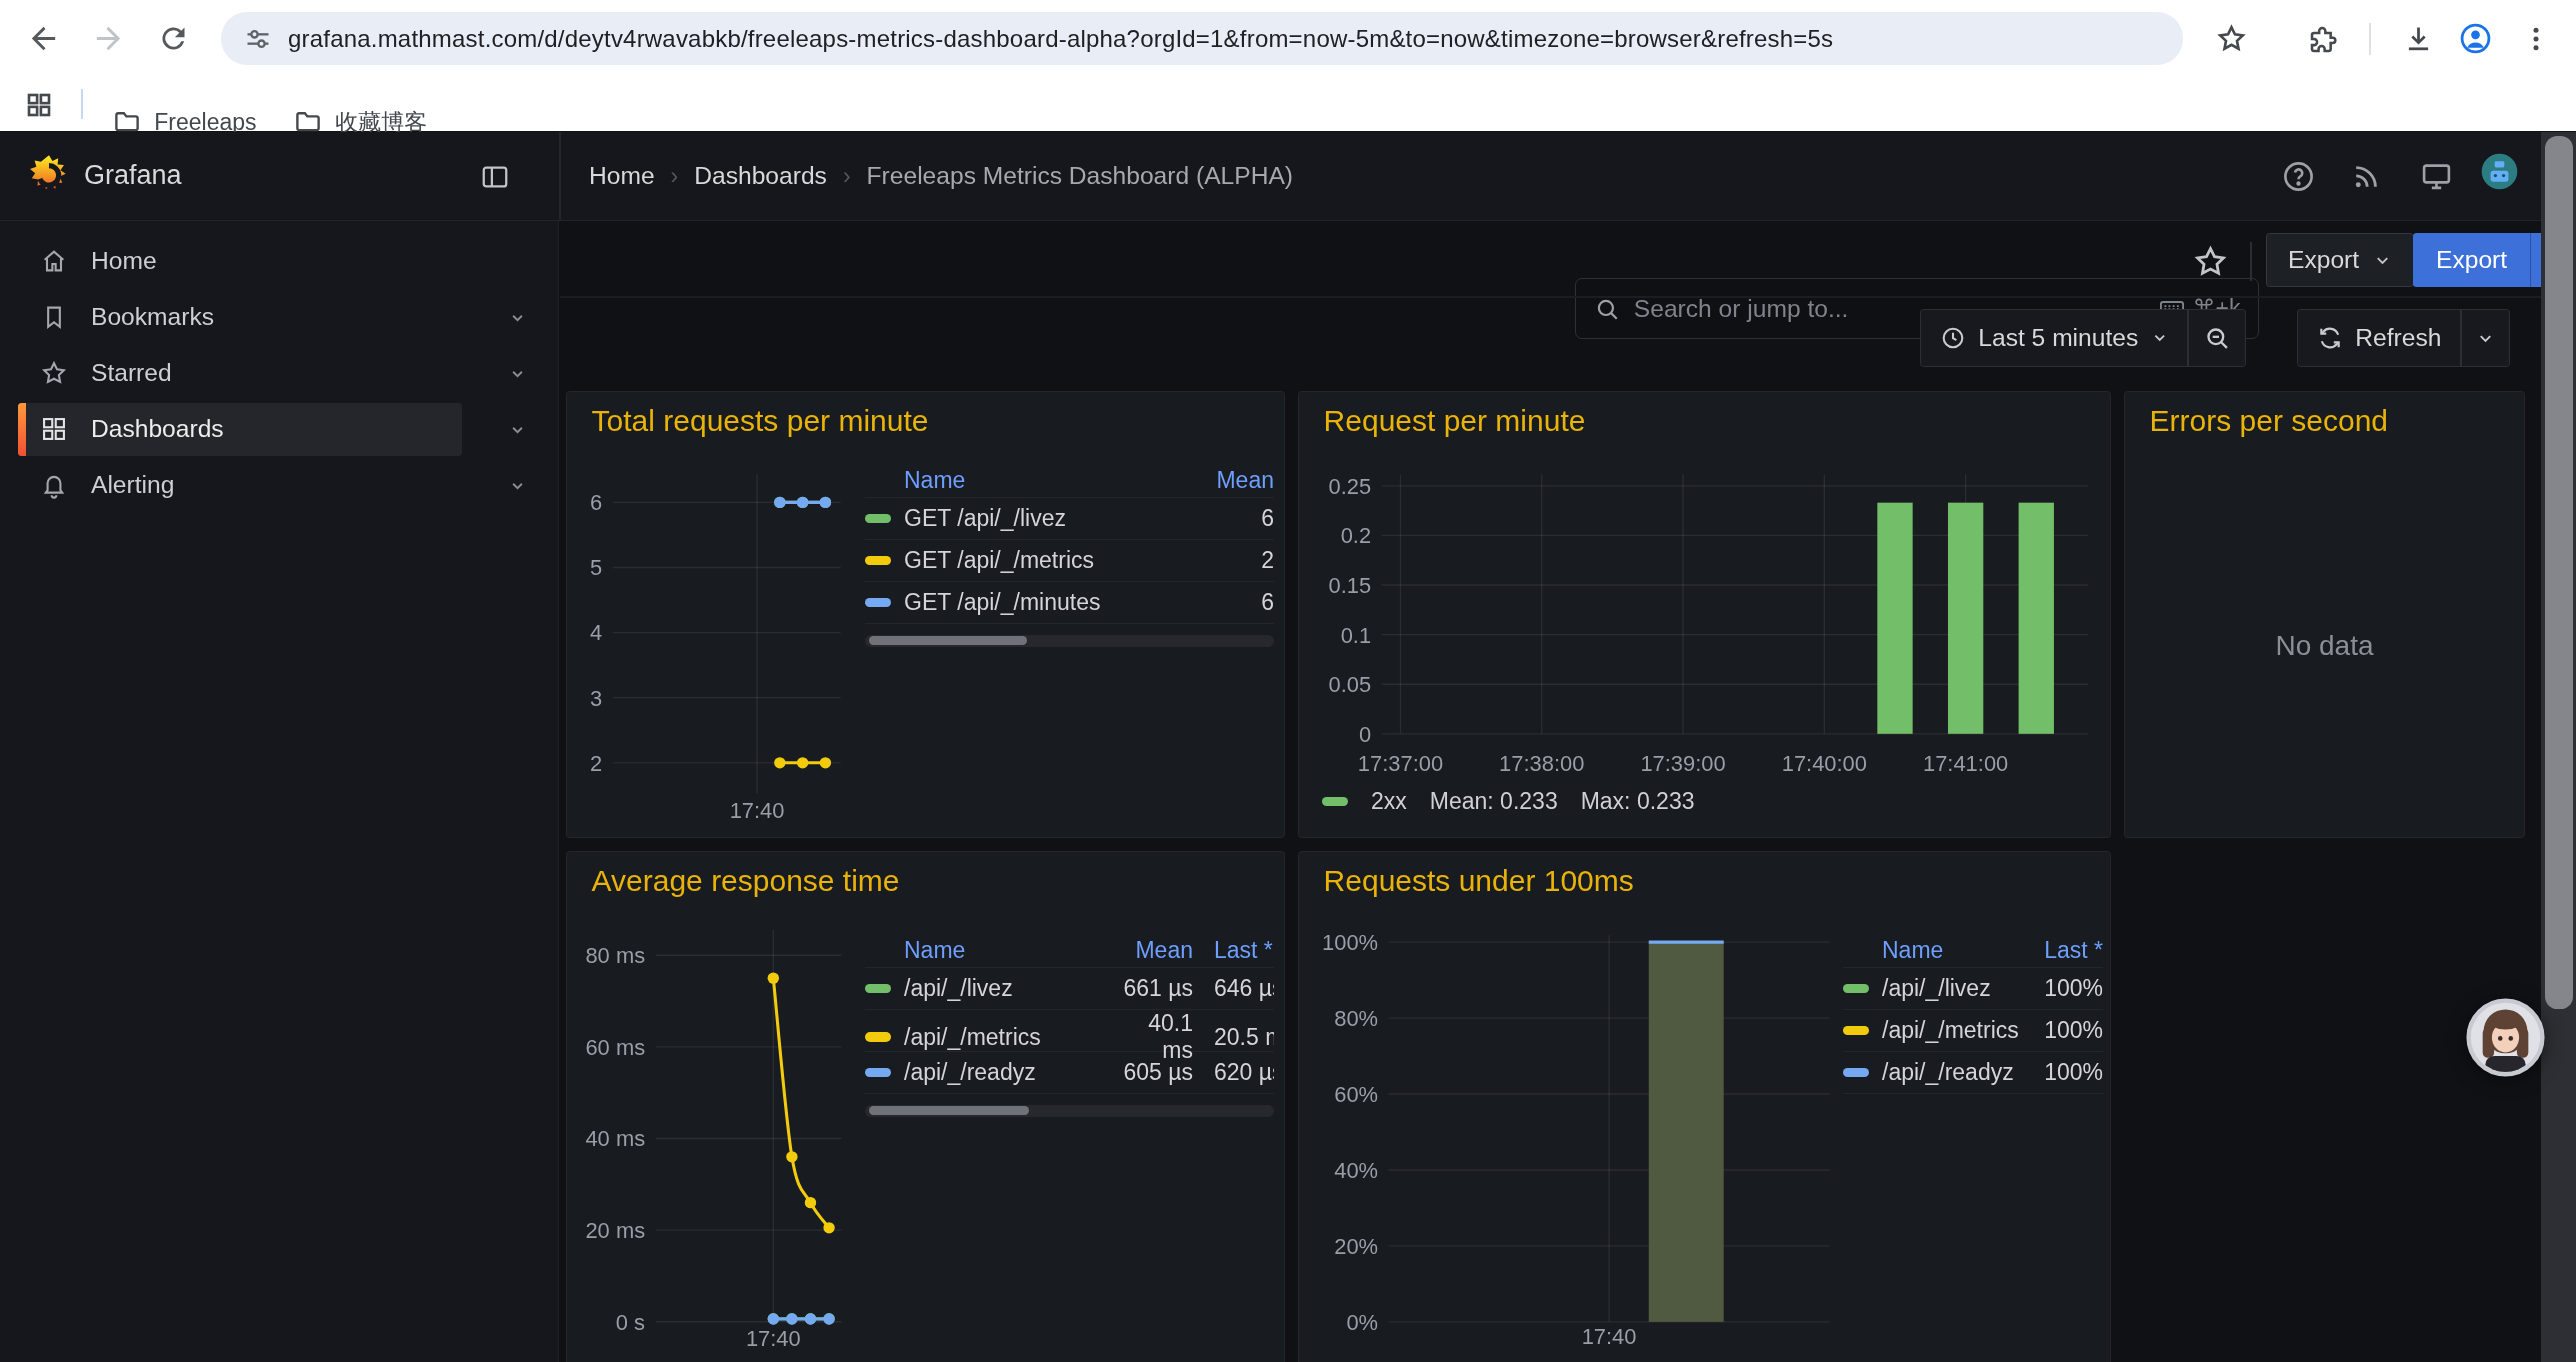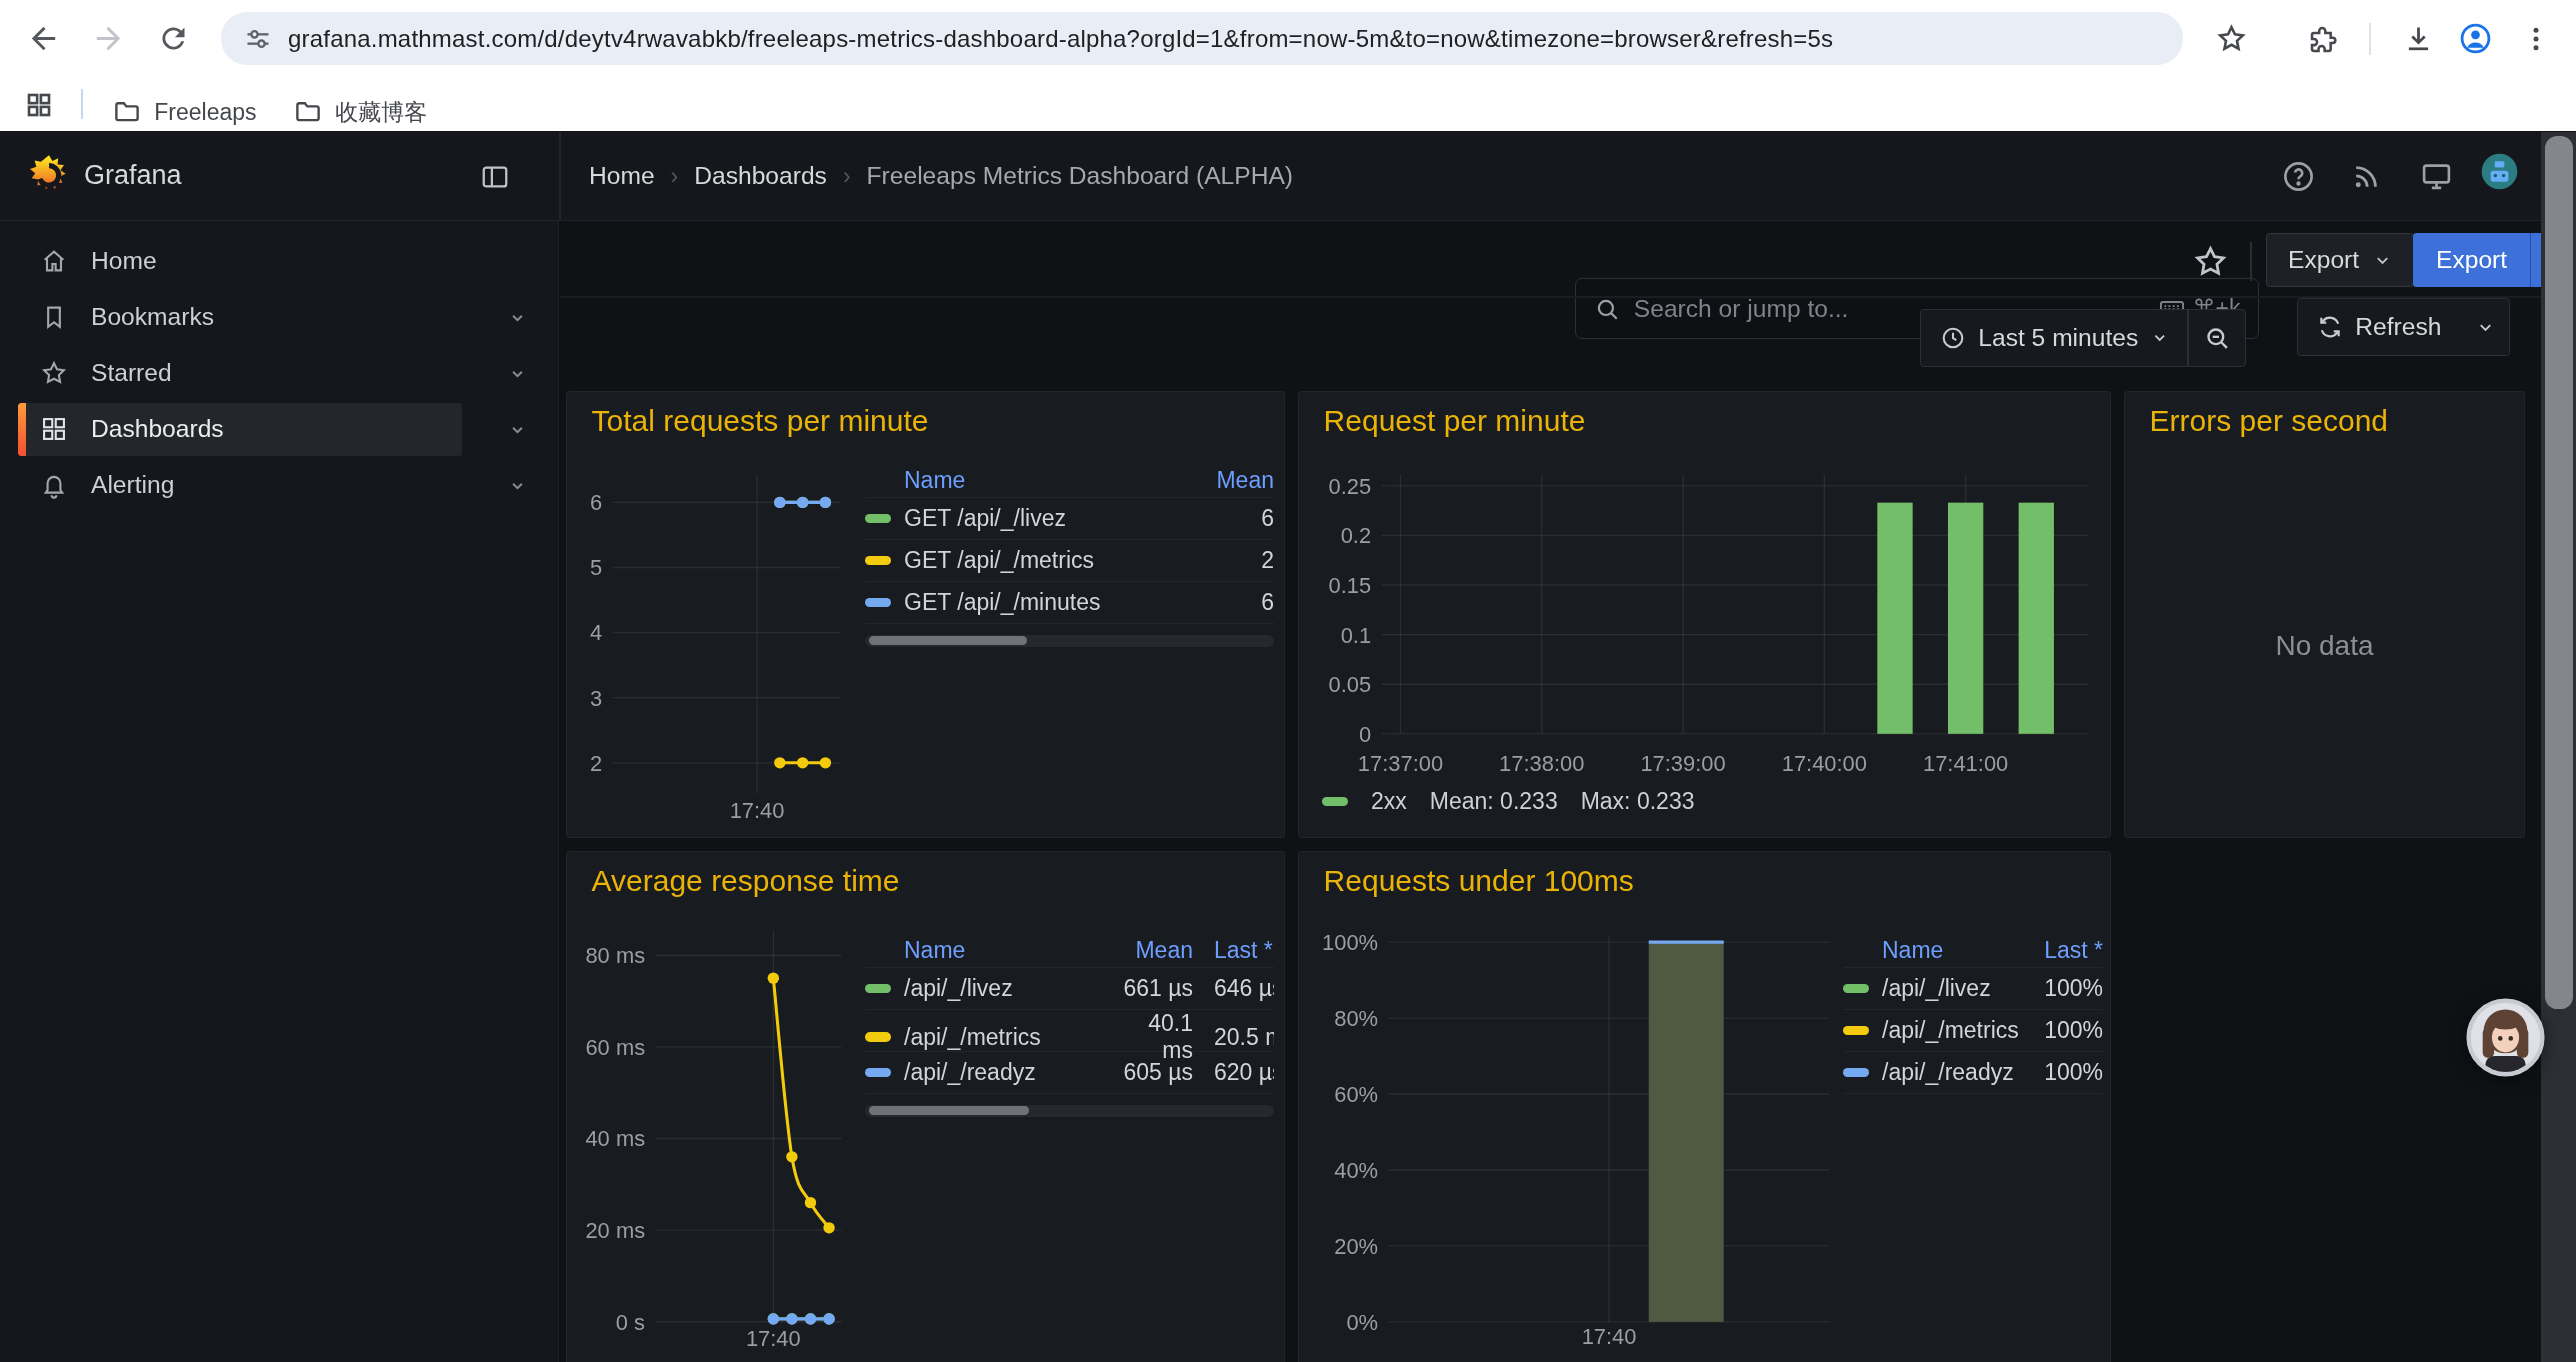--- a/index.html
+++ b/index.html
@@ -11,21 +11,21 @@
   .b-toolbar{position:absolute;left:0;top:0;width:2576px;height:77px;background:#ffffff;}
   .nav-ic{position:absolute;top:14px;width:49px;height:49px;border-radius:50%;
           display:flex;align-items:center;justify-content:center;}
   .omnibox{position:absolute;left:221px;top:12.3px;width:1962px;height:53px;background:#e9eef6;
            border-radius:26px;display:flex;align-items:center;padding:0 23px;gap:16px;box-sizing:border-box;}
   .url-text{color:#202124;font-size:24px;white-space:nowrap;overflow:hidden;letter-spacing:0.2px;}
   .tb-divider{position:absolute;left:2369px;top:23px;width:1.8px;height:32px;background:#dfe1e5;}
 
   .bm-bar{position:absolute;left:0;top:77px;width:2576px;height:54px;background:#ffffff;}
   .bm-divider{position:absolute;left:81px;top:12.3px;width:1.8px;height:30px;background:#c8d7f0;}
-  .bm-item{position:absolute;top:15px;height:40px;display:flex;align-items:center;gap:12.3px;
+  .bm-item{position:absolute;top:25px;height:40px;display:flex;align-items:center;gap:12.3px;
            padding:0 14px;border-radius:20px;color:#44474c;font-size:23px;}
 
   
   .gf-header{position:absolute;left:0;top:132px;width:2576px;height:89px;background:#16171c;
              border-bottom:1.8px solid #222429;box-sizing:border-box;}
   .gf-brand{position:absolute;left:84px;top:28px;font-size:27px;color:#d8d9da;font-weight:500;}
   .gf-breadcrumb{position:absolute;left:589px;top:0;height:88px;display:flex;align-items:center;
                  gap:16px;font-size:24.6px;}
   .crumb{color:#d8d9da;} .crumb.last{color:#a6a8af;} .crumb-sep{color:#54575e;font-size:23px;}
   .gf-search{position:absolute;left:1575px;top:146px;width:684px;height:61px;background:#0e1014;
@@ -357,21 +357,21 @@
     <div class="g-div"></div>
     <div class="seg" style="padding:0 14px;">
       <svg width="28" height="28" viewBox="0 0 24 24" fill="none" stroke="#c9cbd0" stroke-width="2">
         <circle cx="11" cy="11" r="6.3"></circle>
           <line x1="15.6" y1="15.6" x2="20.5" y2="20.5"></line>
           <line x1="8.3" y1="11" x2="13.7" y2="11"></line>
         </svg>
     </div>
   </div>
 
-  <div class="btn-group" style="left:2297px;top:298px;height:58px;align-items:center;">
+  <div class="btn-group" style="left:2297px;top:309px;height:58px;">
     <div class="seg">
       <svg width="26" height="26" viewBox="0 0 24 24" fill="none" stroke="#c9cbd0" stroke-width="2">
         <path d="M19.5 9A8 8 0 0 0 5.8 6.2L4 8"></path>
           <polyline points="4 3.5 4 8 8.5 8"></polyline>
         <path d="M4.5 15a8 8 0 0 0 13.7 2.8L20 16"></path>
           <polyline points="20 20.5 20 16 15.5 16"></polyline>
         </svg>
       <span>Refresh</span>
     </div>
     <div class="g-div"></div>

